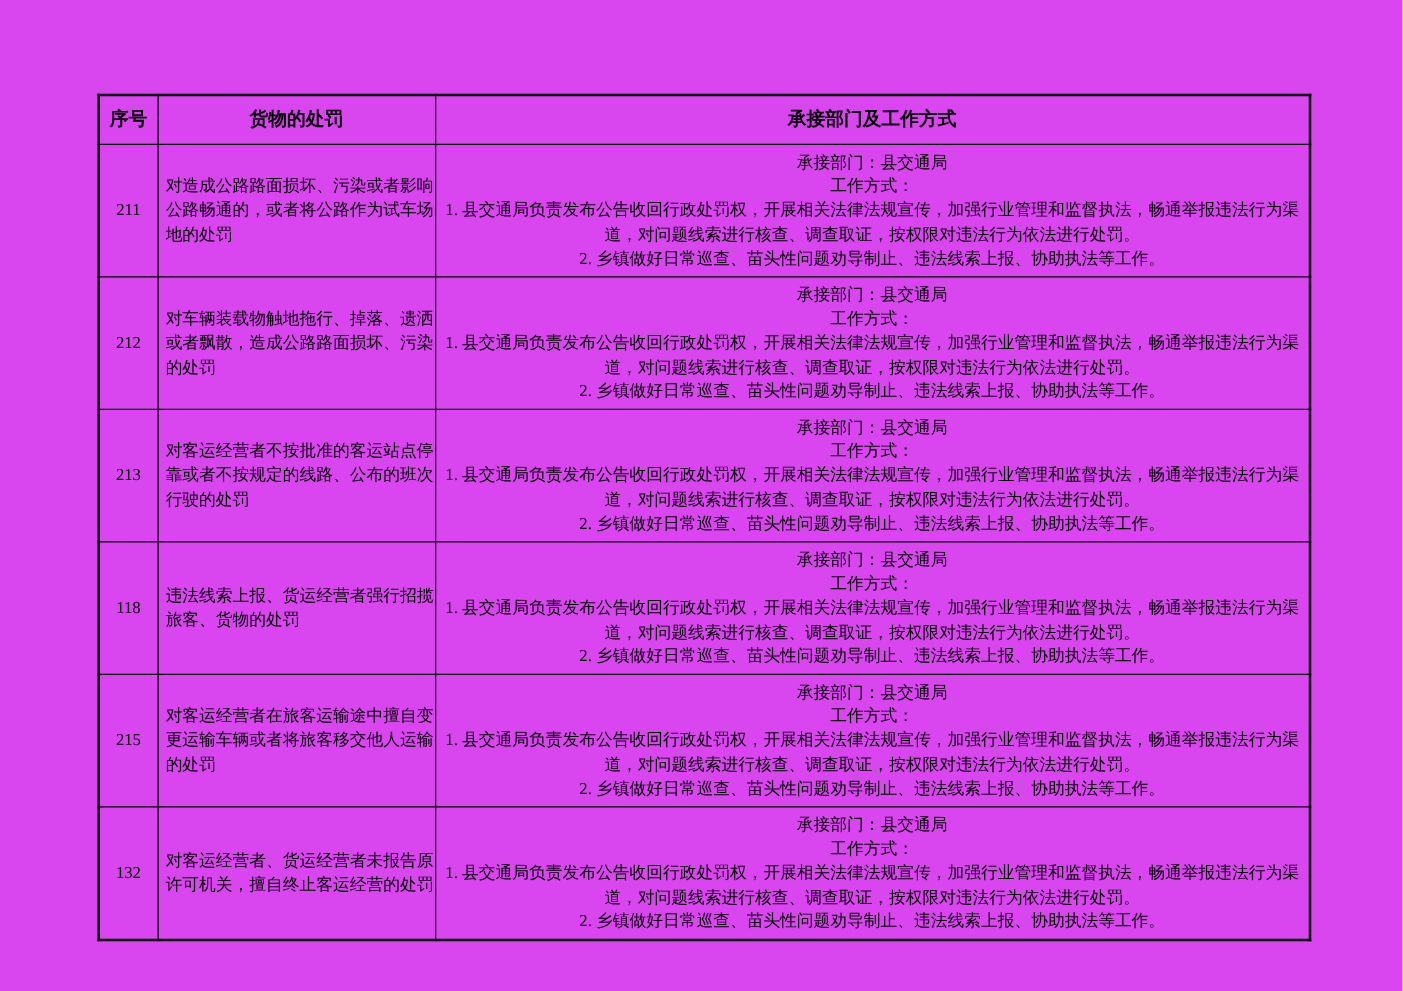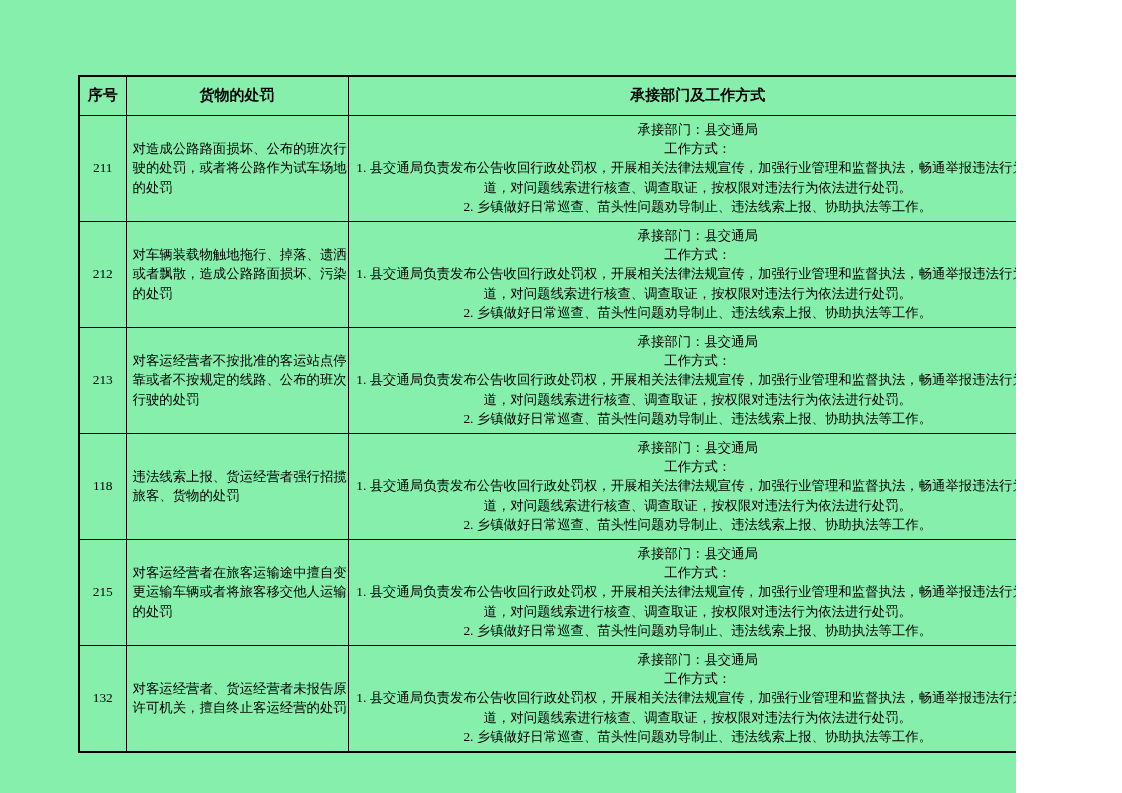--- a/index.html
+++ b/index.html
@@ -4,23 +4,23 @@
 <style>
   html, body {
     margin: 0;
     padding: 0;
     background: #ffffff;
     color: #000000;
     font-family: "Liberation Serif", "DejaVu Serif", serif;
   }
   .page {
     position: relative;
-    width: 1016px;
+    width: 1122px;
     height: 793px;
-    background: #86efac;
+    background: #d946ef;
     overflow: hidden;
   }
   .doc-table {
     position: absolute;
     left: 78px;
     top: 75px;
     width: 969px;
     border-collapse: collapse;
     table-layout: fixed;
     border: 2px solid #000000;
@@ -77,21 +77,21 @@
     <thead>
       <tr>
         <th>序号</th>
         <th>货物的处罚</th>
         <th>承接部门及工作方式</th>
       </tr>
     </thead>
     <tbody>
       <tr>
         <td class="c-num">211</td>
-        <td class="c-name">对造成公路路面损坏、公布的班次行驶的处罚，或者将公路作为试车场地的处罚</td>
+        <td class="c-name">对造成公路路面损坏、污染或者影响公路畅通的，或者将公路作为试车场地的处罚</td>
         <td class="c-detail">
           <div class="detail-line">承接部门：县交通局</div>
           <div class="detail-line">工作方式：</div>
           <div class="detail-line">1. 县交通局负责发布公告收回行政处罚权，开展相关法律法规宣传，加强行业管理和监督执法，畅通举报违法行为渠道，对问题线索进行核查、调查取证，按权限对违法行为依法进行处罚。</div>
           <div class="detail-line">2. 乡镇做好日常巡查、苗头性问题劝导制止、违法线索上报、协助执法等工作。</div>
         </td>
       </tr>
       <tr>
         <td class="c-num">212</td>
         <td class="c-name">对车辆装载物触地拖行、掉落、遗洒或者飘散，造成公路路面损坏、污染的处罚</td>

